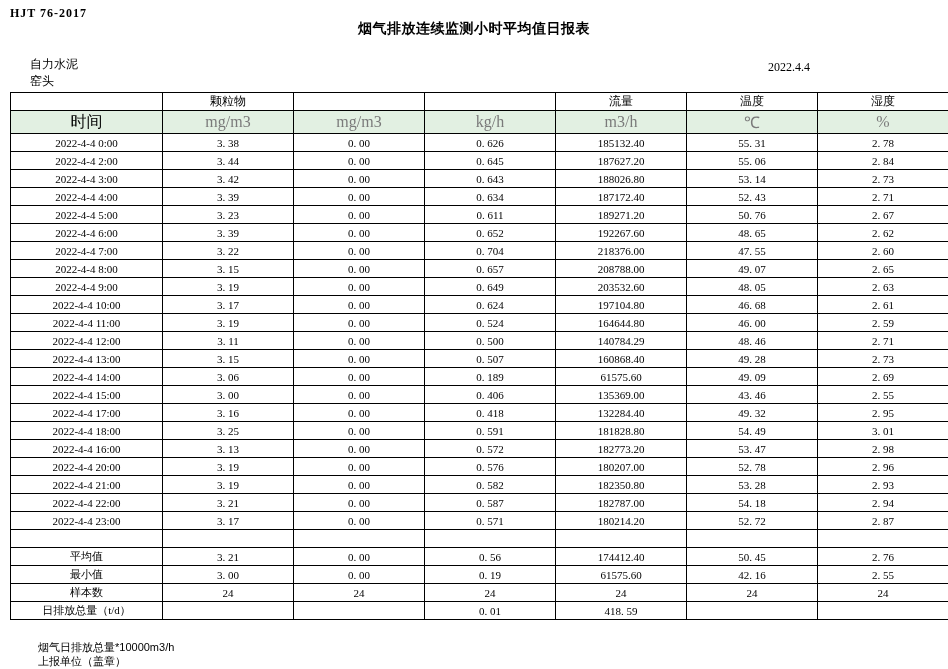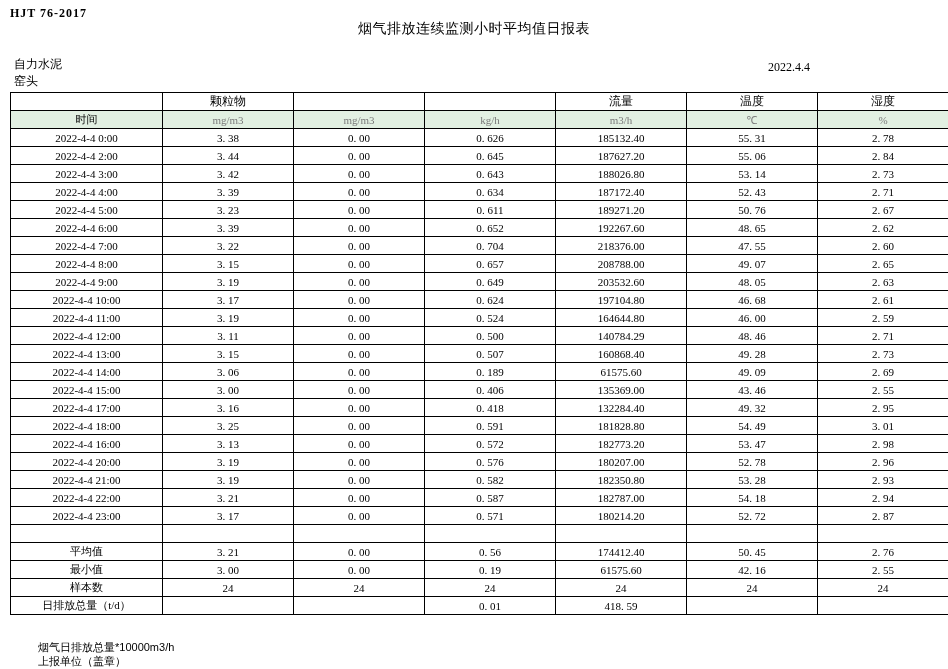--- a/index.html
+++ b/index.html
@@ -30,31 +30,31 @@
     font-weight: bold;
     letter-spacing: 1px;
   }
   .doc-title {
     position: absolute;
     left: 0;
     top: 20px;
     width: 948px;
     text-align: center;
     font-size: 14px;
-    font-weight: normal;
+    font-weight: bold;
     letter-spacing: 0.5px;
   }
   .company {
     position: absolute;
     left: 14px;
     top: 56px;
     font-size: 12px;
     line-height: 17px;
   }
-  .company div { white-space: nowrap; }
+  .company div { white-space: nowrap; margin-left: 16px; }
   .report-date {
     position: absolute;
     right: 138px;
     top: 60px;
     font-size: 12px;
     font-family: "Liberation Serif", serif;
   }
   table.report {
     position: absolute;
     left: 10px;
@@ -74,21 +74,21 @@
     overflow: hidden;
     white-space: nowrap;
   }
   .col-time   { width: 152px; }
   .col-d      { width: 131px; }
   .head-row td { height: 33px; font-size: 12px; margin-left: 44px; }
   .unit-row td {
     background: #e2f0e2;
     height: 18px;
     color: #7a7a7a;
-    font-size: 11px;
+    font-size: 16px;
   }
   .unit-row td.time-head {
     color: #000000;
   }
   .data-row td { height: 16.6px; }
   .spacer-row td { height: 12px; border-left: 1px solid #000; border-right: 1px solid #000; }
   .summary-row td { height: 17px; }
   .footer {
     position: absolute;
     left: 10px;

